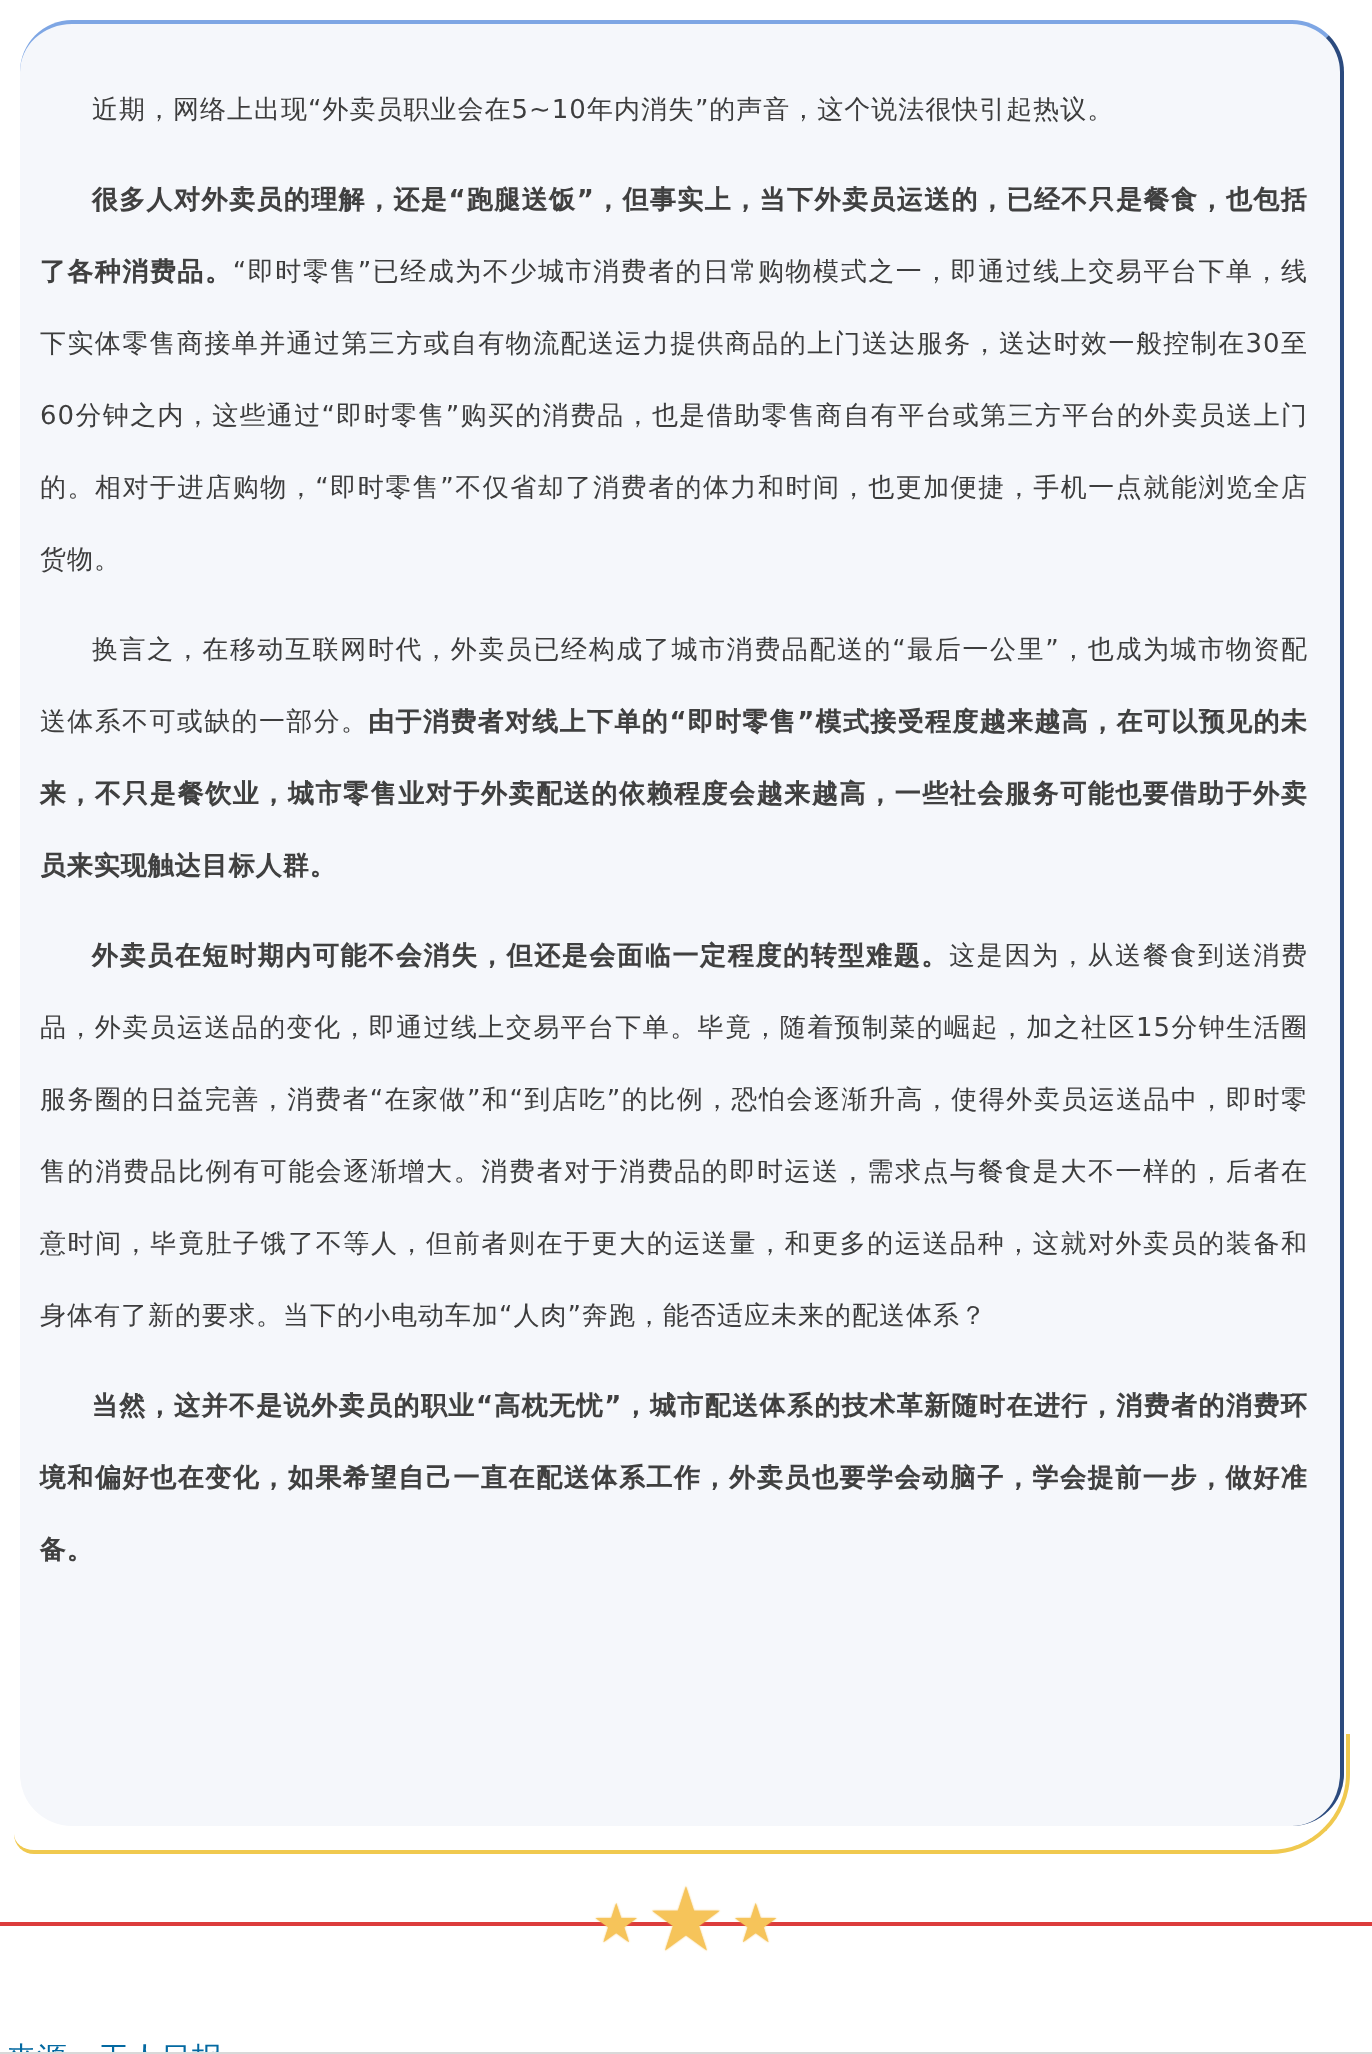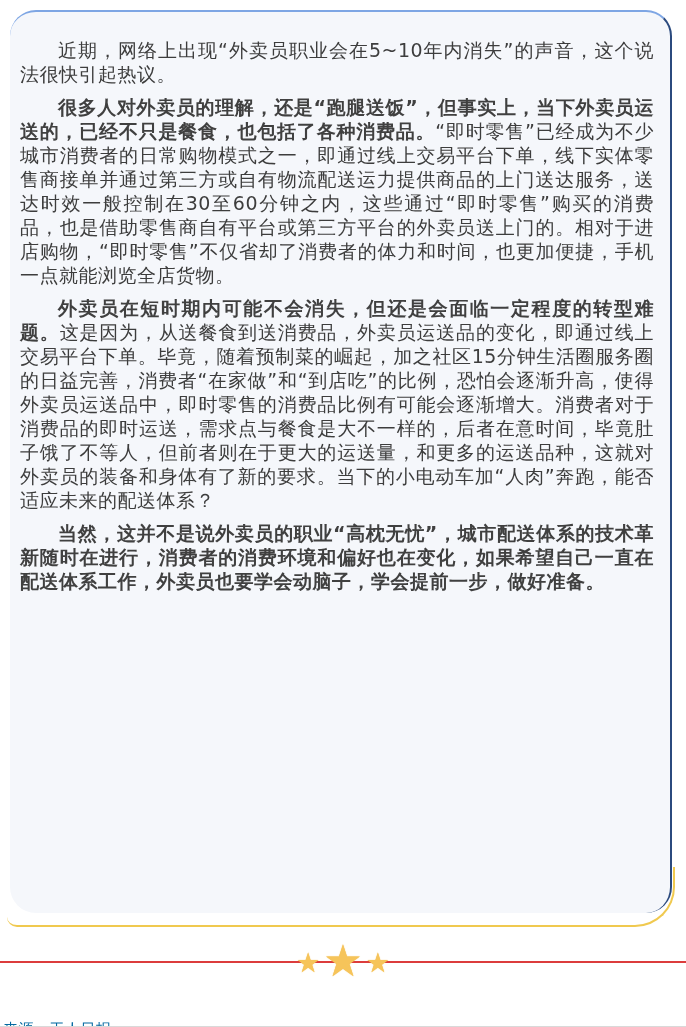--- a/index.html
+++ b/index.html
@@ -29,22 +29,22 @@
     position:absolute;
     left:-3px;right:-5px;bottom:-14px;
     height:58px;
     border-bottom:2px solid #f0c94f;
     border-right:2px solid #f0c94f;
     border-radius:0 0 40px 10px;
     pointer-events:none;
   }
   .article-body p{
     margin:0 0 9px 0;
-    font-size:19px;
-    line-height:24px;
+    font-size:13px;
+    line-height:36px;
     color:#3d3d3d;
     text-align:justify;
     text-indent:2em;
     letter-spacing:0.5px;
   }
   .article-body p:last-child{margin-bottom:17px;}
   .article-body span.normal{color:#3d3d3d;font-weight:normal;}
   .article-body span.em{color:#404040;font-weight:bold;}
   
   .divider{
@@ -80,20 +80,21 @@
 </head>
 <body>
 
 <div class="page">
 
   <div class="card">
     <div class="gold-edge"></div>
     <div class="article-body">
         <p><span class="normal">近期，网络上出现“外卖员职业会在5~10年内消失”的声音，这个说法很快引起热议。</span></p>
         <p><span class="em">很多人对外卖员的理解，还是“跑腿送饭”，但事实上，当下外卖员运送的，已经不只是餐食，也包括了各种消费品。</span><span class="normal">“即时零售”已经成为不少城市消费者的日常购物模式之一，即通过线上交易平台下单，线下实体零售商接单并通过第三方或自有物流配送运力提供商品的上门送达服务，送达时效一般控制在30至60分钟之内，这些通过“即时零售”购买的消费品，也是借助零售商自有平台或第三方平台的外卖员送上门的。相对于进店购物，“即时零售”不仅省却了消费者的体力和时间，也更加便捷，手机一点就能浏览全店货物。</span></p>
+        <p><span class="normal">换言之，在移动互联网时代，外卖员已经构成了城市消费品配送的“最后一公里”，也成为城市物资配送体系不可或缺的一部分。</span><span class="em">由于消费者对线上下单的“即时零售”模式接受程度越来越高，在可以预见的未来，不只是餐饮业，城市零售业对于外卖配送的依赖程度会越来越高，一些社会服务可能也要借助于外卖员来实现触达目标人群。</span></p>
         <p><span class="em">外卖员在短时期内可能不会消失，但还是会面临一定程度的转型难题。</span><span class="normal">这是因为，从送餐食到送消费品，外卖员运送品的变化，即通过线上交易平台下单。毕竟，随着预制菜的崛起，加之社区15分钟生活圈服务圈的日益完善，消费者“在家做”和“到店吃”的比例，恐怕会逐渐升高，使得外卖员运送品中，即时零售的消费品比例有可能会逐渐增大。消费者对于消费品的即时运送，需求点与餐食是大不一样的，后者在意时间，毕竟肚子饿了不等人，但前者则在于更大的运送量，和更多的运送品种，这就对外卖员的装备和身体有了新的要求。当下的小电动车加“人肉”奔跑，能否适应未来的配送体系？</span></p>
         <p><span class="em">当然，这并不是说外卖员的职业“高枕无忧”，城市配送体系的技术革新随时在进行，消费者的消费环境和偏好也在变化，如果希望自己一直在配送体系工作，外卖员也要学会动脑子，学会提前一步，做好准备。</span></p>
       </div>
   </div>
 
   <div class="divider">
     <div class="divider-line"></div>
     <div class="stars">
       <span class="star small">★</span>
       <span class="star big">★</span>

